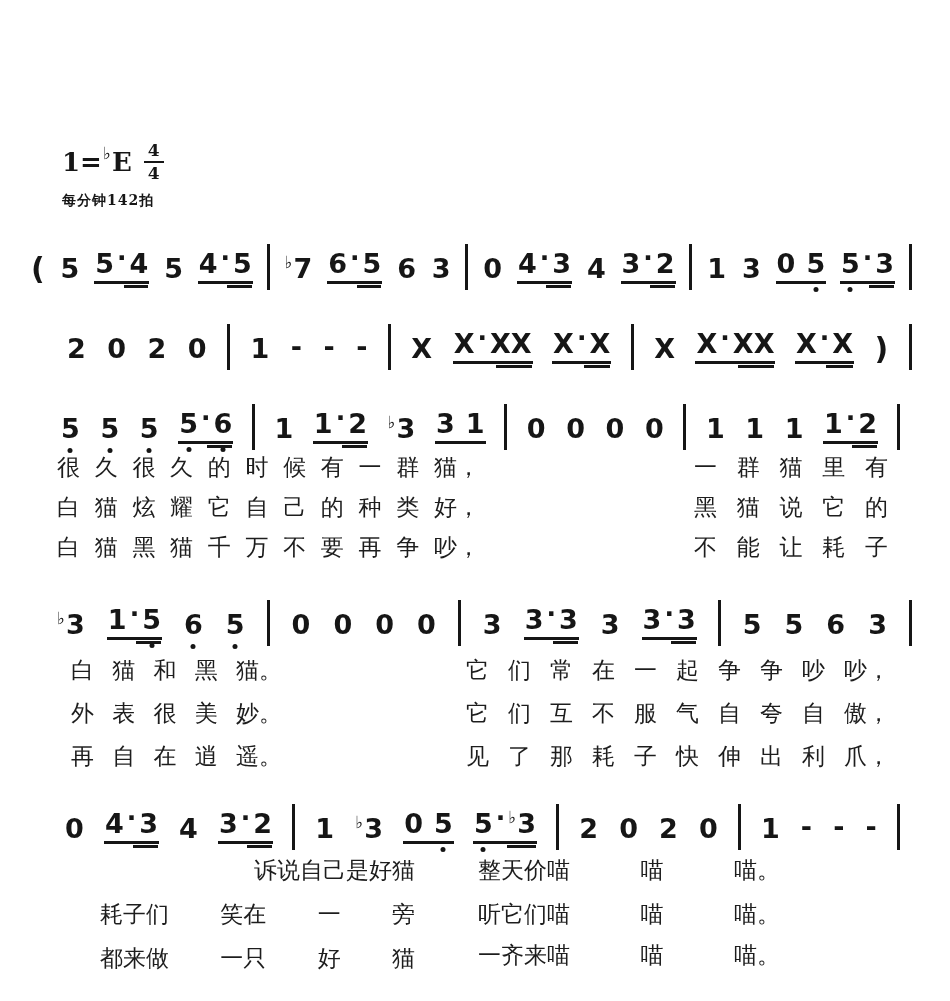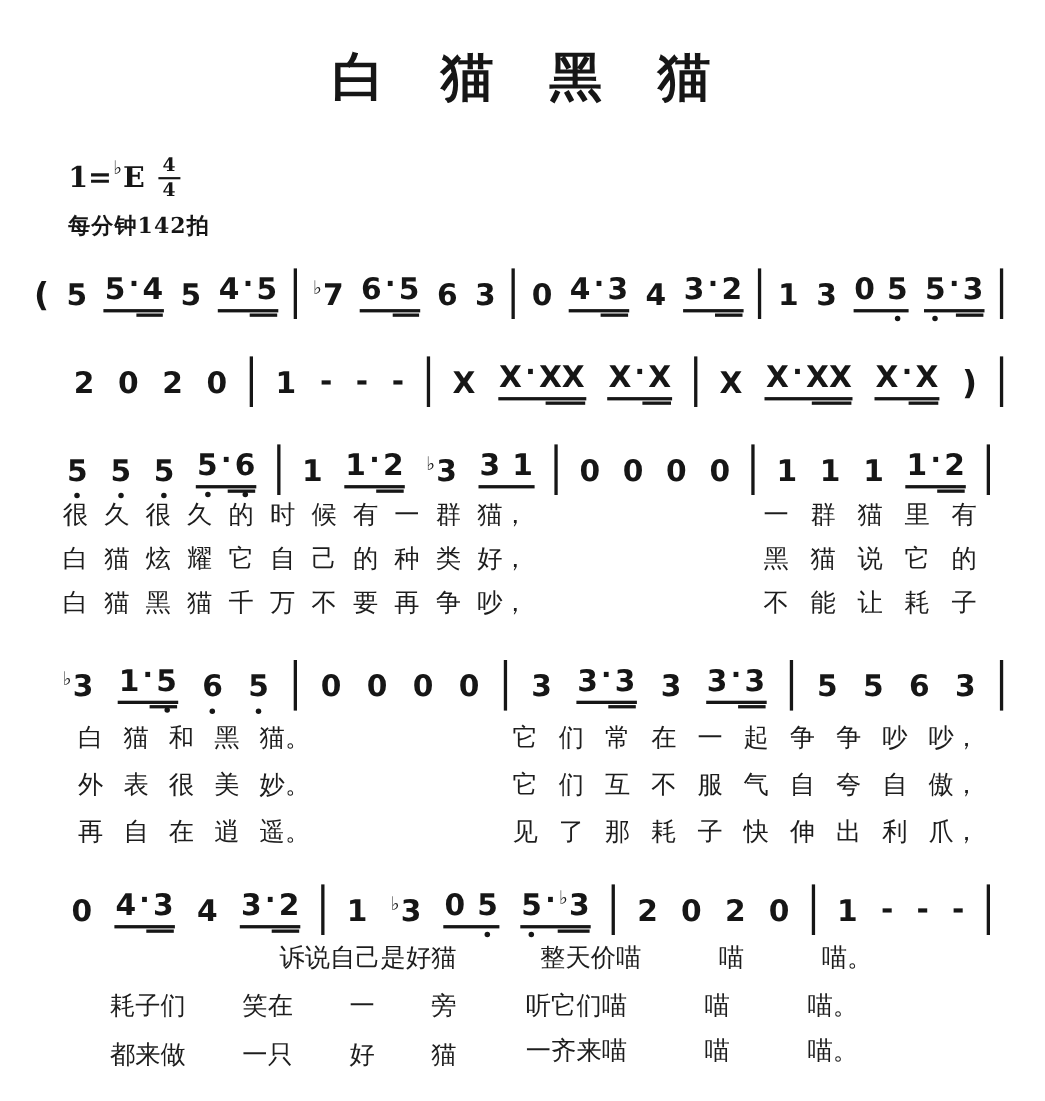--- a/index.html
+++ b/index.html
@@ -21,21 +21,21 @@
   .keysig{
     position:absolute;left:62px;top:142px;font-weight:bold;font-size:26px;
     font-family:"DejaVu Serif",serif;display:flex;align-items:center;
   }
   .keysig .kflat{font-size:17px;transform:translateY(-9px);margin:0 1px;}
   .frac{display:inline-flex;flex-direction:column;align-items:center;margin-left:12px;
     font-size:17px;line-height:1;font-weight:bold;font-family:"DejaVu Serif",serif;}
   .frac .fr-top{border-bottom:2px solid #161616;padding:0 4px 2px;}
   .frac .fr-bot{padding-top:2px;}
   .tempo{
-    position:absolute;left:62px;top:192px;font-weight:bold;font-size:20px;
+    position:absolute;left:62px;top:192px;font-weight:bold;font-size:14px;
     font-family:"DejaVu Serif",serif;letter-spacing:1px;
   }
   .credits{
     position:absolute;right:56px;top:140px;text-align:right;
     font-family:"DejaVu Serif",serif;font-weight:bold;font-size:22px;line-height:39px;
   }
   
   .mline{
     position:absolute;display:flex;justify-content:space-between;align-items:flex-end;
     font-weight:bold;font-size:27px;height:52px;
@@ -65,21 +65,20 @@
     position:absolute;display:flex;justify-content:space-between;
     font-family:"DejaVu Serif",serif;font-size:23px;color:#1d1d1d;white-space:nowrap;
   }
   .lg{display:inline-block;}
 </style>
 </head>
 <body>
 
 <div class="sheet">
 
-  <div class="title">白 猫 黑 猫</div>
 
   <div class="keysig">
     <span>1=</span>
       <span class="kflat">♭</span>
       <span>E</span>
     <span class="frac">
       <span class="fr-top">4</span>
       <span class="fr-bot">4</span>
     </span>
   </div>
@@ -543,21 +542,21 @@
       <span class="lg">出</span>
       <span class="lg">利</span>
       <span class="lg">爪，</span>
     </div>
     <div class="lyr-row" style="top: 855px; left: 100px; width: 315px; justify-content: flex-end;">
       <span class="lg">诉说自</span>
       <span class="lg">己是</span>
       <span class="lg">好</span>
       <span class="lg">猫</span>
     </div>
-    <div class="lyr-row" style="top: 855px; left: 478px; width: 302px; margin-left: 13px;">
+    <div class="lyr-row" style="top: 855px; left: 478px; width: 302px;">
       <span class="lg">整天价喵</span>
       <span class="lg">喵</span>
       <span class="lg">喵。</span>
     </div>
     <div class="lyr-row" style="top: 899px; left: 100px; width: 315px; justify-content: space-between;">
       <span class="lg">耗子们</span>
       <span class="lg">笑在</span>
       <span class="lg">一</span>
       <span class="lg">旁</span>
     </div>

